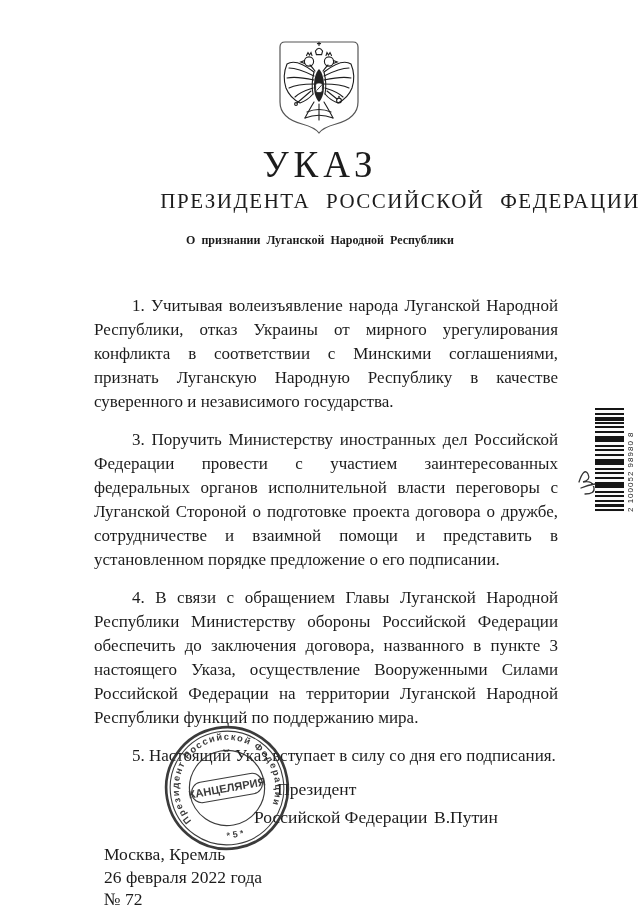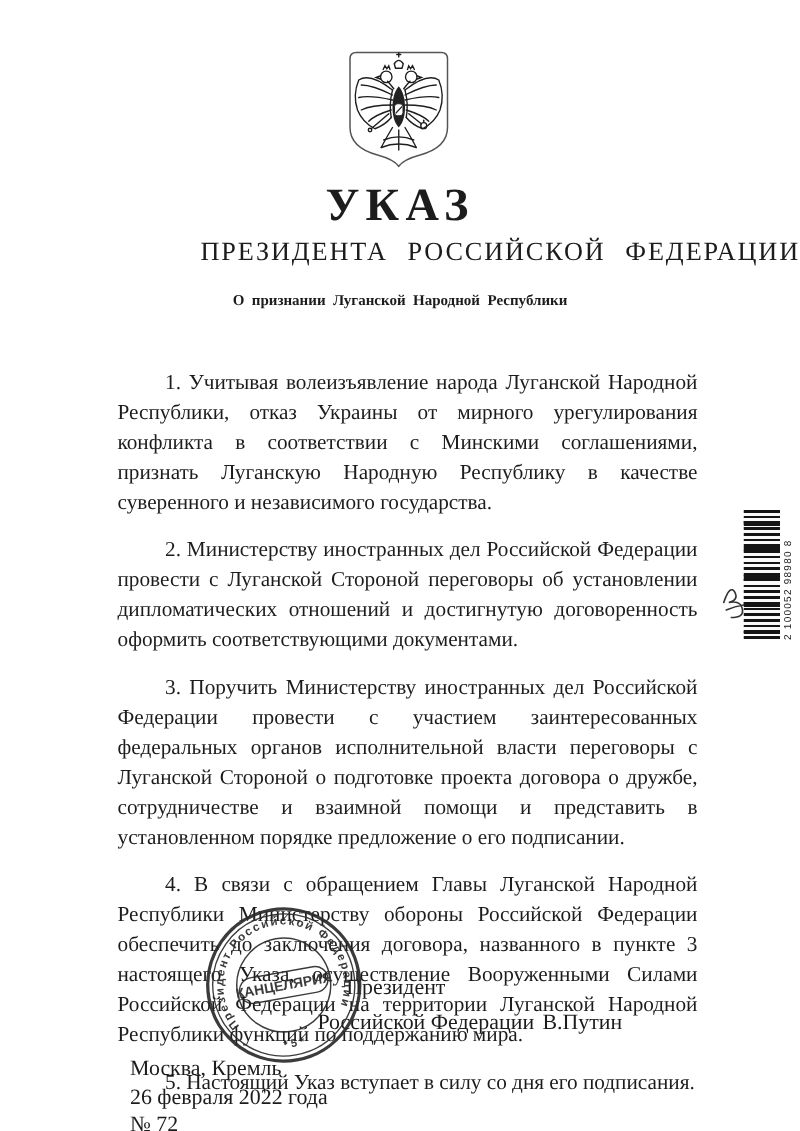--- a/index.html
+++ b/index.html
@@ -5,21 +5,21 @@
   html,body { margin:0; padding:0; background:#ffffff; }
   .page {
     position:relative; width:640px; height:905px; background:#ffffff;
     font-family:"Liberation Serif", serif; color:#1c1c1c; overflow:hidden;
   }
   
   .emblem { position:absolute; left:278px; top:40px; width:82px; height:96px; }
   
   .title {
     position:absolute; top:146px; left:0; width:100%; text-align:center;
-    font-size:37px; font-weight:bold; letter-spacing:5px; line-height:1;
+    font-size:37px; font-weight:normal; letter-spacing:5px; line-height:1;
   }
   .subtitle {
     position:absolute; top:191px; left:0; width:100%; text-align:right;
     font-size:21px; letter-spacing:1.5px; word-spacing:9px; line-height:1;
   }
   .subject {
     position:absolute; top:234px; left:0; width:100%; text-align:center;
     font-size:12px; font-weight:bold; word-spacing:3px; line-height:1;
   }
   
@@ -108,21 +108,20 @@
     <rect x="37.6" y="43" width="6.8" height="9.6" rx="2.4" fill="#fff" stroke="#222" stroke-width="0.8"></rect>
     <path d="M38.6,50.6 L43.6,45.2" stroke="#222" stroke-width="0.9" fill="none"></path>
   </svg>
 
   <div class="title">УКАЗ</div>
   <div class="subtitle">ПРЕЗИДЕНТА РОССИЙСКОЙ ФЕДЕРАЦИИ</div>
   <div class="subject">О признании Луганской Народной Республики</div>
 
   <div class="body-text">
       <p>1. Учитывая волеизъявление народа Луганской Народной Республики, отказ Украины от мирного урегулирования конфликта в соответствии с Минскими соглашениями, признать Луганскую Народную Республику в качестве суверенного и независимого государства.</p>
-      <p>2. Министерству иностранных дел Российской Федерации провести с Луганской Стороной переговоры об установлении дипломатических отношений и достигнутую договоренность оформить соответствующими документами.</p>
       <p>3. Поручить Министерству иностранных дел Российской Федерации провести с участием заинтересованных федеральных органов исполнительной власти переговоры с Луганской Стороной о подготовке проекта договора о дружбе, сотрудничестве и взаимной помощи и представить в установленном порядке предложение о его подписании.</p>
       <p>4. В связи с обращением Главы Луганской Народной Республики Министерству обороны Российской Федерации обеспечить до заключения договора, названного в пункте 3 настоящего Указа, осуществление Вооруженными Силами Российской Федерации на территории Луганской Народной Республики функций по поддержанию мира.</p>
       <p>5. Настоящий Указ вступает в силу со дня его подписания.</p>
     </div>
 
   <div class="sig-line sig-1">Президент</div>
   <div class="sig-line sig-2">Российской Федерации</div>
   <div class="sig-line sig-name">В.Путин</div>
 
   <svg class="stamp" viewBox="0 0 170 170">

